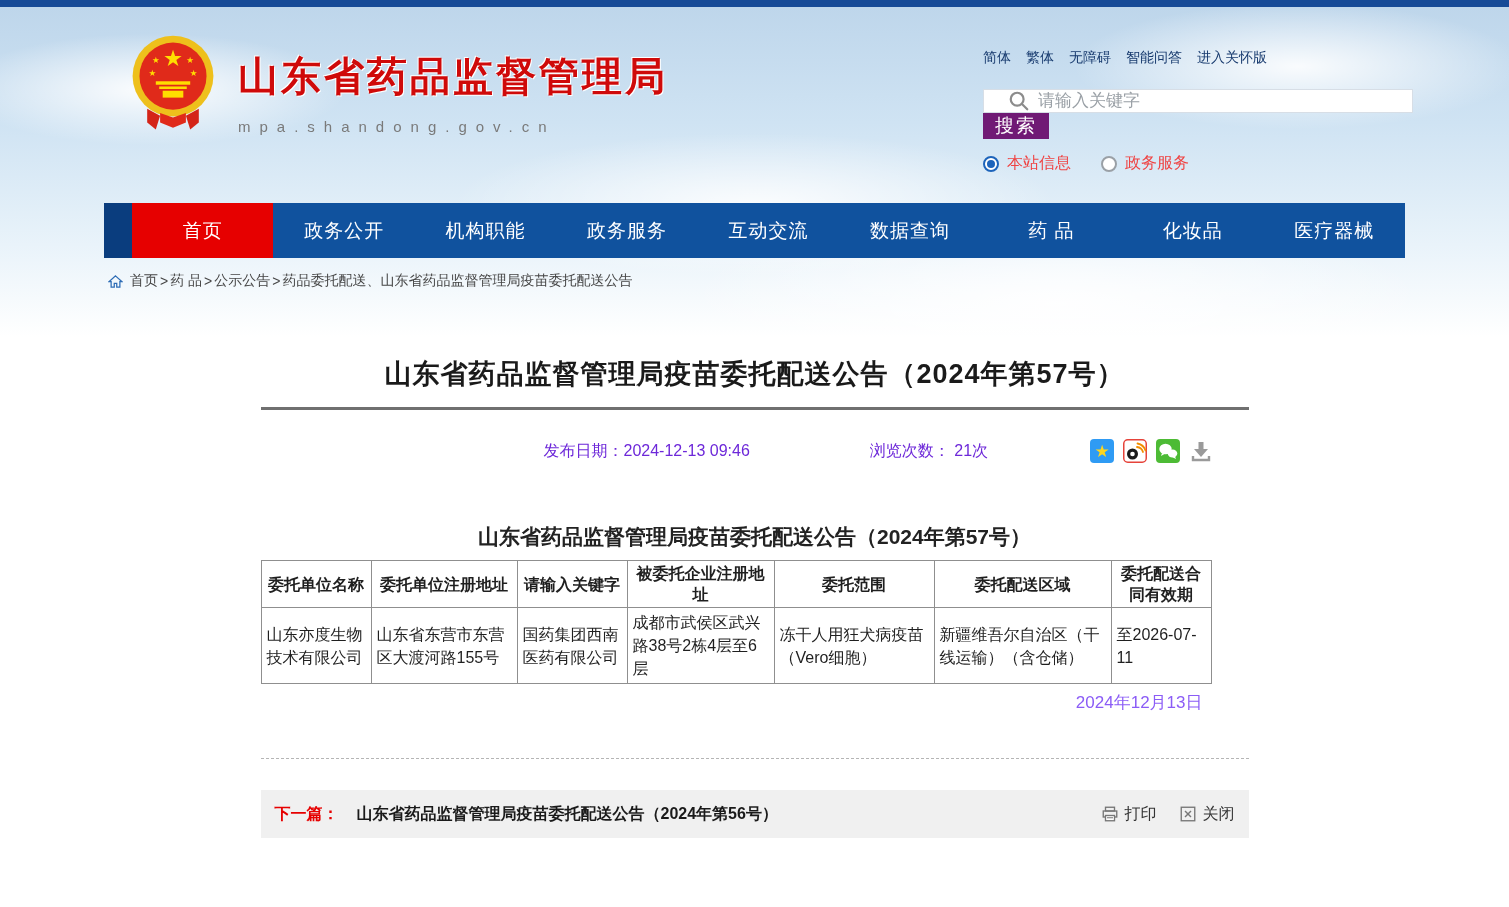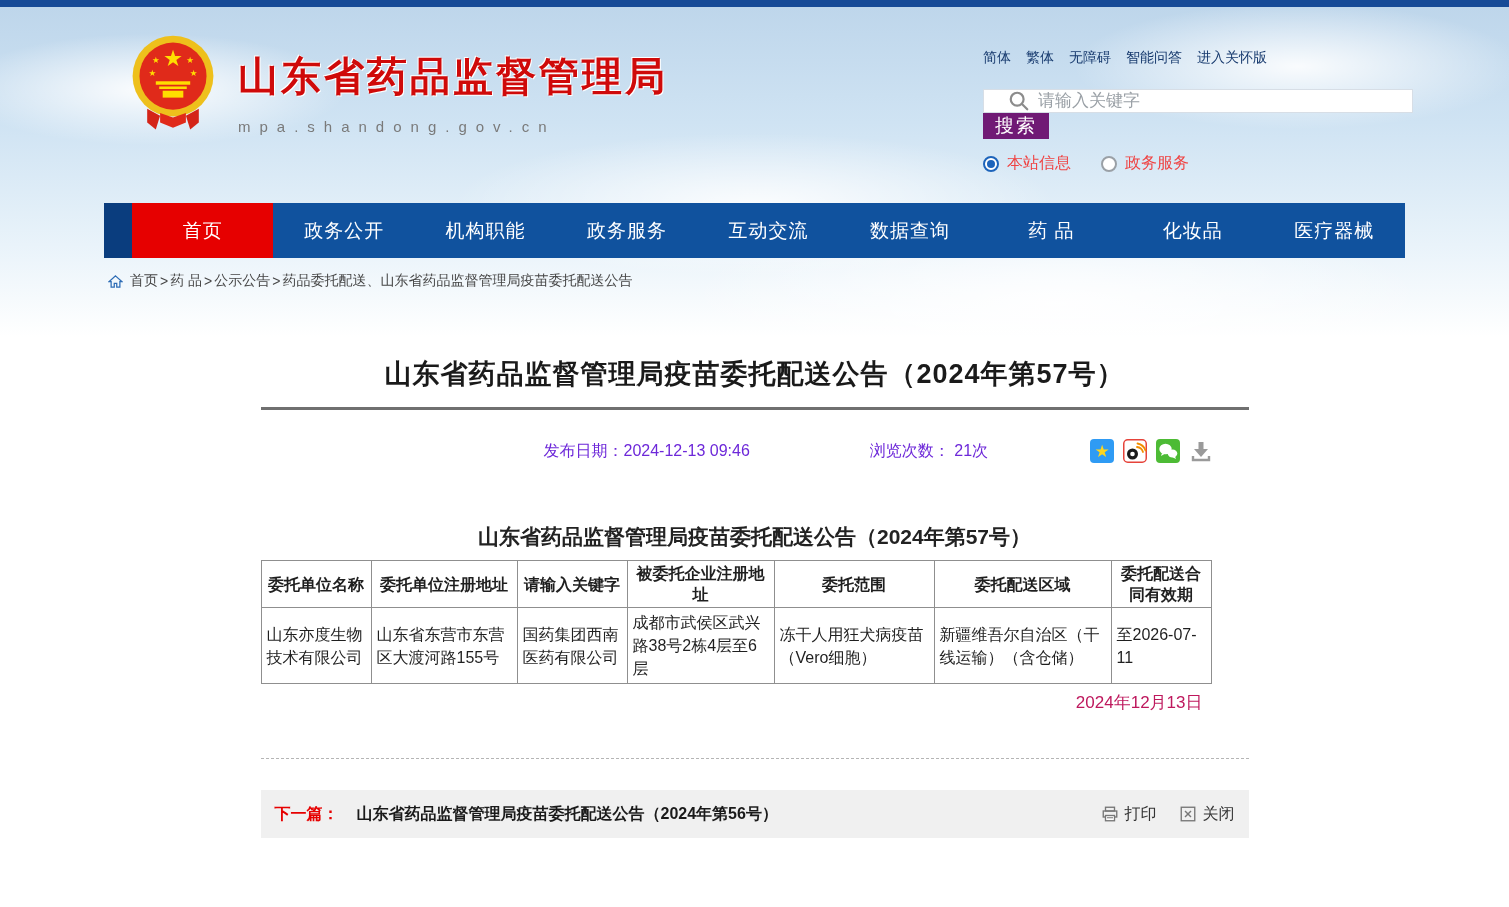--- a/index.html
+++ b/index.html
@@ -74,21 +74,21 @@
   .inner-title { margin-top:60px; text-align:center; font-size:21px; font-weight:600; color:#222; }
 
   .body-paragraph { margin-top:29px; font-size:17px; color:#333; line-height:29px; text-indent:2em; }
 
   table.delegate { margin-top:9px; border-collapse:collapse; width:950px; table-layout:fixed; }
   table.delegate th, table.delegate td { border:1px solid #8f8f8f; font-size:16px; color:#1f1f1f; }
   table.delegate th { font-weight:bold; text-align:center; padding:2px 3px; height:46px; line-height:21px; }
   table.delegate td { padding:3px 5px; height:66px; line-height:23px; vertical-align:middle; text-align:left; }
 
   .sign-date { width:950px; margin-top:7px; text-align:right; padding-right:8px;
-               font-size:17px; color:#be185d; }
+               font-size:17px; color:#8b5cf6; }
 
   .dashed-rule { margin-top:44px; border-top:1px dashed #b5b5b5; }
 
   .footer-bar { margin-top:31px; height:48px; background:#f0f0f0; display:flex;
                 align-items:center; padding:0 14px; }
   .next-label { color:#e60000; font-weight:bold; font-size:16px; }
   .next-title { margin-left:18px; color:#1a1a1a; font-weight:bold; font-size:16px; cursor:pointer; }
   .footer-actions { margin-left:auto; display:flex; align-items:center; gap:22px;
                     font-size:16px; color:#333; }
   .footer-actions .action { display:flex; align-items:center; gap:6px; cursor:pointer; }

